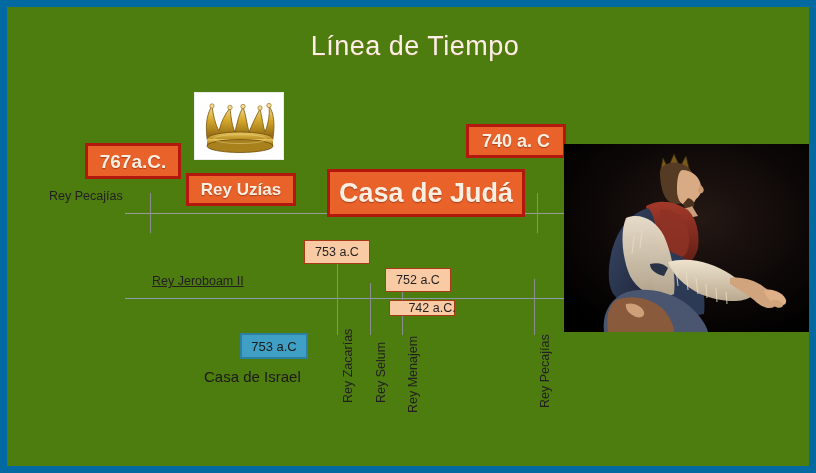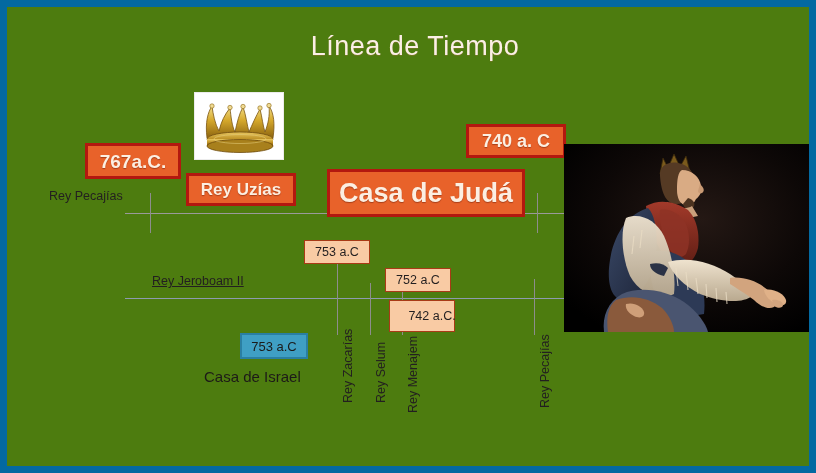--- a/index.html
+++ b/index.html
@@ -87,21 +87,21 @@
     color: #231f20;
     font-size: 12.5px;
     display: flex;
     align-items: center;
     justify-content: center;
     box-sizing: border-box;
     white-space: nowrap;
   }
   .d-753 { left: 297px; top: 233px; width: 66px; height: 24px; }
   .d-752 { left: 330px; top: 261px; width: 66px; height: 24px; margin-left: 48px; }
-  .d-742 { left: 382px; top: 293px; width: 66px; height: 32px; padding-left: 20px; }
+  .d-742 { left: 382px; top: 293px; width: 66px; height: 16px; padding-left: 20px; }
   .d-740b { left: 492px; top: 256px; width: 66px; height: 24px; }
   
   .bbox {
     position: absolute;
     background: #3F9FC4;
     border: 2px solid #2A7FA3;
     color: #1b1b1b;
     font-size: 13px;
     display: flex;
     align-items: center;

